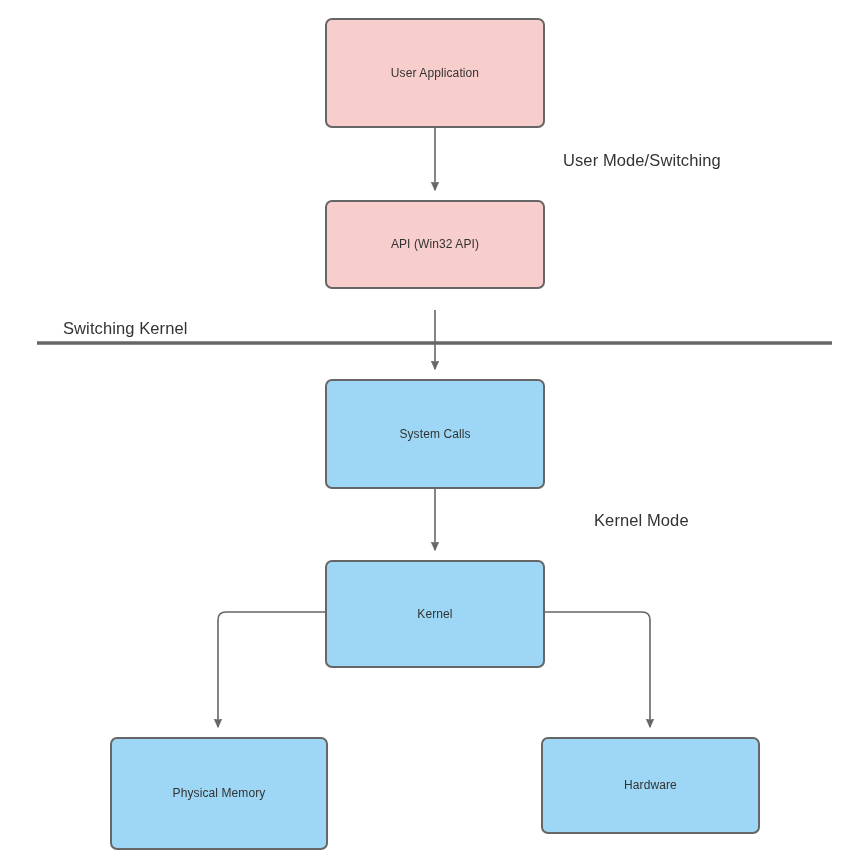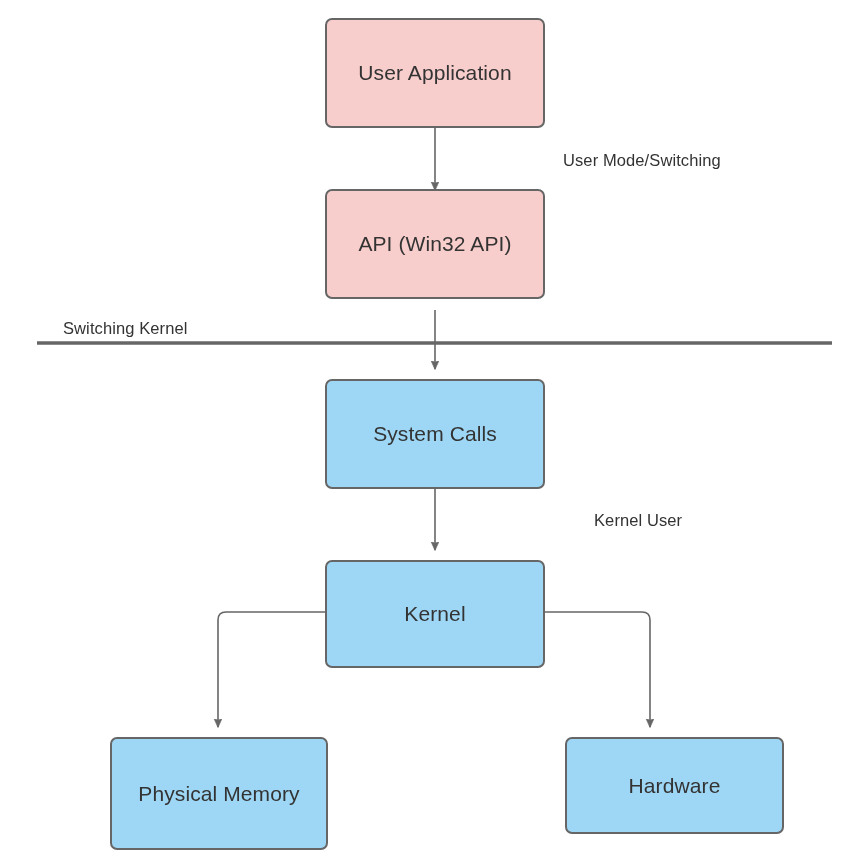--- a/index.html
+++ b/index.html
@@ -29,21 +29,21 @@
   }
   .node {
     position: absolute;
     box-sizing: border-box;
     border: 2px solid #666666;
     border-radius: 7px;
     display: flex;
     align-items: center;
     justify-content: center;
     text-align: center;
-    font-size: 21px;
+    font-size: 12px;
     color: #333333;
     line-height: 1.2;
     letter-spacing: 0.1px;
   }
   .node.pink  { background: #f8cecc; }
   .node.blue  { background: #9ed7f5; }
 
   .node-label {
     display: block;
     padding: 0 8px;
@@ -80,39 +80,39 @@
 
     <path d="M 545 612 L 642 612 Q 650 612 650 620 L 650 727" fill="none" stroke="#666666" stroke-width="1.6" marker-end="url(#arrowhead)"></path>
 
     <line x1="37" y1="343" x2="832" y2="343" stroke="#666666" stroke-width="3.4" stroke-linecap="butt"></line>
   </svg>
 
   <div class="node pink" style="left:325px; top:18px; width:220px; height:110px;">
     <span class="node-label">User Application</span>
   </div>
 
-  <div class="node pink" style="left:325px; top:189px; width:220px; height:110px;">
+  <div class="node pink" style="left:325px; top:200px; width:220px; height:89px;">
     <span class="node-label">API (Win32 API)</span>
   </div>
 
   <div class="node blue" style="left:325px; top:379px; width:220px; height:110px;">
     <span class="node-label">System Calls</span>
   </div>
 
   <div class="node blue" style="left:325px; top:560px; width:220px; height:108px;">
     <span class="node-label">Kernel</span>
   </div>
 
   <div class="node blue" style="left:110px; top:737px; width:218px; height:113px;">
     <span class="node-label">Physical Memory</span>
   </div>
 
-  <div class="node blue" style="left:541px; top:737px; width:219px; height:97px;margin-left:24px;">
+  <div class="node blue" style="left:541px; top:737px; width:219px; height:97px;">
     <span class="node-label">Hardware</span>
   </div>
 
   <div class="free-label" style="left:563px; top:151px;">User Mode/Switching</div>
 
-  <div class="free-label" style="left:594px; top:511px;">Kernel User</div>
+  <div class="free-label" style="left:594px; top:511px;">Kernel Mode</div>
 
   <div class="free-label" style="left:63px; top:319px;">Switching Kernel</div>
 
 </div>
 
 </body></html>

